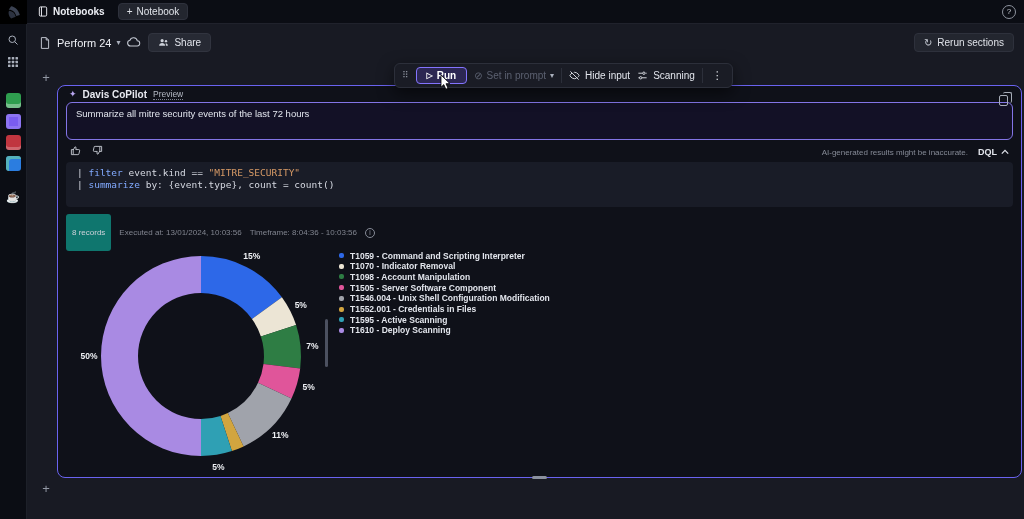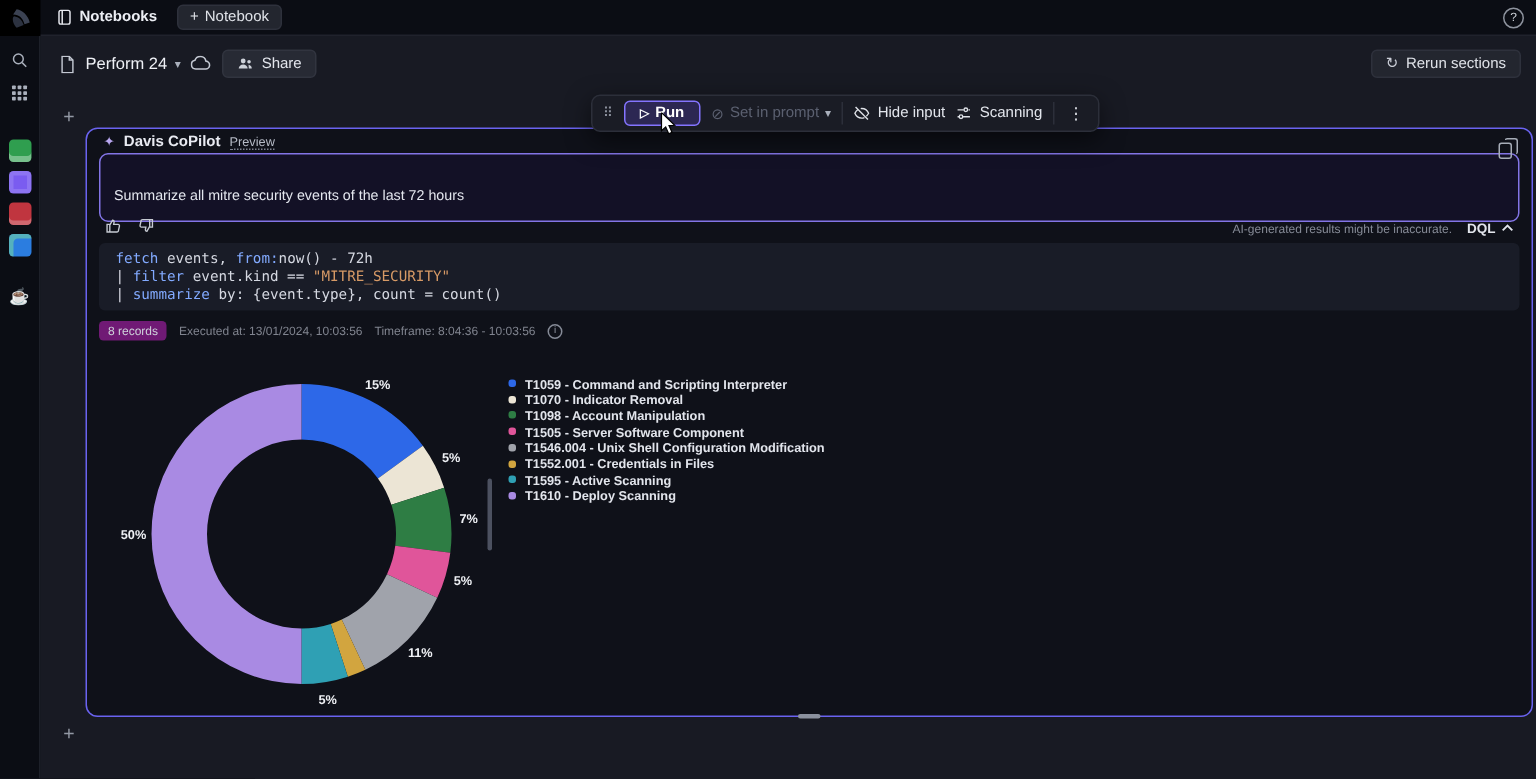--- a/index.html
+++ b/index.html
@@ -42,38 +42,38 @@
   .tb-div{width:1px;height:15px;background:#2c2f3a}
   .tb-item{display:flex;gap:5px;font-size:10px;color:#e2e5ec;cursor:pointer}
   .kebab{font-size:11px;color:#dfe2e8;cursor:pointer;padding:0 2px}
 
   
   .section-card{position:absolute;left:57px;top:85px;width:965px;height:393px;background:#0f1119;border:1px solid #6a63f0;border-radius:8px;z-index:2}
   .copilot-row{position:absolute;left:11px;top:3px;display:flex;align-items:center;gap:6px}
   .sparkle{font-size:9px;color:#b9a7f0;line-height:1}
   .copilot-title{font-size:10px;font-weight:700;color:#e8eaf1}
   .preview-badge{font-size:8.5px;color:#b6bbc6;border-bottom:1px dotted #7e8390;cursor:default}
-  .prompt-box{position:absolute;left:8px;top:16px;width:947px;height:38px;border:1px solid #8375e6;border-radius:6px;background:#131126;padding:22px 9px;font-size:9.5px;color:#e3e6ee;cursor:text}
+  .prompt-box{position:absolute;left:8px;top:16px;width:947px;height:38px;border:1px solid #8375e6;border-radius:6px;background:#131126;padding:5px 9px;font-size:9.5px;color:#e3e6ee;cursor:text}
   .feedback-row{position:absolute;left:12px;top:59px;display:flex;align-items:center;gap:11px}
   .thumb{cursor:pointer;display:flex}
   .right-meta{position:absolute;right:12px;top:61px;display:flex;align-items:center;gap:10px}
   .disclaimer{font-size:8px;color:#868b97}
   .dql-toggle{display:flex;align-items:center;gap:4px;cursor:pointer}
   .dql-label{font-size:9px;font-weight:700;color:#e2e5ec}
 
   .code-block{position:absolute;left:8px;top:76px;width:947px;height:45px;background:#191c27;border-radius:4px;padding:5px 11px;cursor:text}
   .code-line{font-family:"DejaVu Sans Mono",monospace;font-size:9.5px;line-height:12px;white-space:pre}
   .tok-kw{color:#82aaff}
   .tok-str{color:#d79a66}
   .tok-pl{color:#d5d8e1}
   .copy-icon{position:absolute;right:13px;top:9px;width:9px;height:11px;border:1.3px solid #a7adb8;border-radius:2px;cursor:pointer}
   .copy-icon::before{content:"";position:absolute;left:2.5px;top:-4px;width:8px;height:10px;border:1.3px solid #a7adb8;border-left:none;border-bottom:none;border-radius:2px}
 
   .records-row{position:absolute;left:8px;top:128px;display:flex;align-items:center;gap:8px}
-  .records-badge{background:#701a75;border-radius:3px;padding:2px 6px;font-size:8px;color:#ced2da}
+  .records-badge{background:#0f766e;border-radius:3px;padding:14px 6px;font-size:8px;color:#ced2da}
   .exec-text{font-size:8px;color:#80848f}
   .info-icon{width:10px;height:10px;border:1px solid #868b97;border-radius:50%;color:#9599a4;font-size:6.5px;display:flex;align-items:center;justify-content:center;cursor:pointer}
 
   .donut-svg{position:absolute;left:18px;top:145px}
   .slice-label{fill:#eef0f4;font-size:8.5px;font-weight:600;font-family:"Liberation Sans",sans-serif}
   .legend{position:absolute;left:281px;top:166px;display:flex;flex-direction:column;gap:3.5px}
   .legend-item{display:flex;align-items:center;gap:6px;height:7.2px;cursor:pointer}
   .legend-dot{width:5px;height:5px;border-radius:2px;flex:0 0 auto}
   .legend-label{font-size:8.5px;font-weight:600;color:#e2e5ec;white-space:nowrap}
   .legend-scroll{position:absolute;left:267px;top:233px;width:3px;height:48px;background:#4c5160;border-radius:2px;cursor:pointer}
@@ -225,21 +225,20 @@
     <span class="disclaimer">AI-generated results might be inaccurate.</span>
     <span class="dql-toggle">
       <span class="dql-label">DQL</span>
       <svg width="8" height="6" viewBox="0 0 10 6" fill="none" stroke="#dfe2ea" stroke-width="1.6">
         <path d="M1 5l4-4 4 4"></path>
       </svg>
     </span>
   </div>
 
   <div class="code-block">
-      <div class="code-line"><span class="tok-kw">fetch</span><span class="tok-pl"> events, </span><span class="tok-kw">from:</span><span class="tok-pl">now() - 72h</span></div>
       <div class="code-line"><span class="tok-pl">| </span><span class="tok-kw">filter</span><span class="tok-pl"> event.kind == </span><span class="tok-str">"MITRE_SECURITY"</span></div>
       <div class="code-line"><span class="tok-pl">| </span><span class="tok-kw">summarize</span><span class="tok-pl"> by: {event.type}, count = count()</span></div>
     </div>
   <span class="copy-icon"></span>
 
   <div class="records-row">
     <span class="records-badge">8 records</span>
     <span class="exec-text">Executed at: 13/01/2024, 10:03:56</span>
     <span class="exec-text">Timeframe: 8:04:36 - 10:03:56</span>
     <span class="info-icon">i</span>

